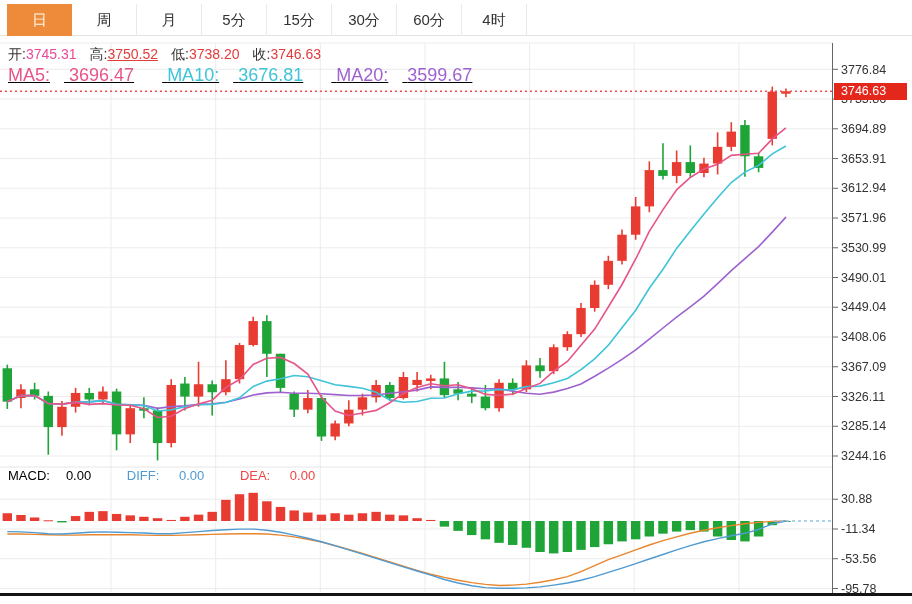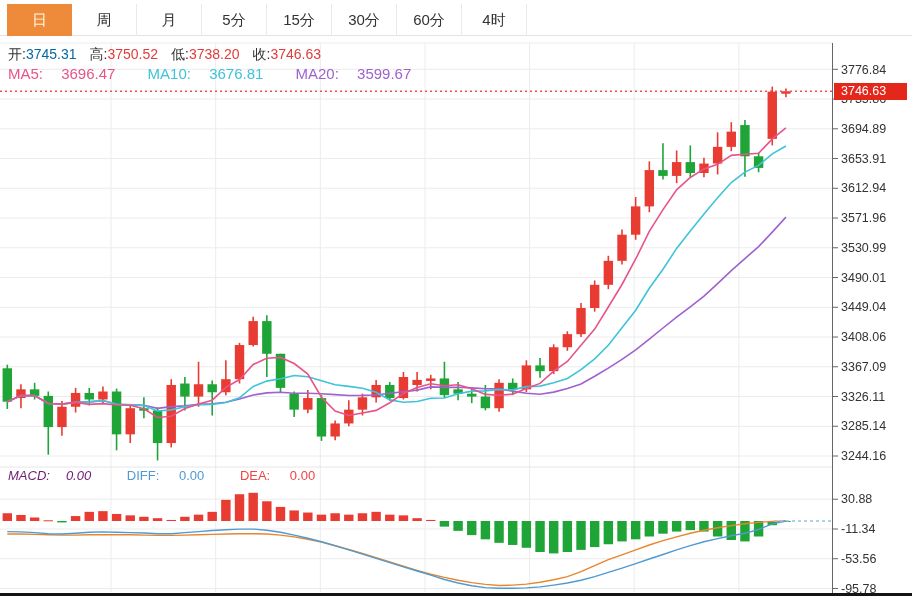--- a/index.html
+++ b/index.html
@@ -8,21 +8,21 @@
   .tabbar{position:absolute;left:0;top:0;width:912px;height:36px;display:flex;
     padding-left:7px;box-sizing:border-box;border-bottom:1px solid #e3e3e3;background:#fff;}
   .tab{width:65px;height:32px;margin-top:4px;line-height:32px;text-align:center;
     font-size:15px;color:#333;border-right:1px solid #e9e9e9;cursor:pointer;box-sizing:border-box;}
   .tab.active{color:#fff7e2;border-right:none;}
   svg#chart{position:absolute;left:0;top:0;}
   .legend{position:absolute;white-space:nowrap;}
   .ohlc-row{left:8px;top:46px;font-size:14px;}
   .ohlc-row .lab{color:#333;}
   .ohlc-row .val{margin-right:13px;}
-  .ma-row{left:8px;top:65px;font-size:15px;}
+  .ma-row{left:8px;top:65px;font-size:18px;text-decoration:underline;}
   .ma-row span{margin-right:14px;}
   .macd-row{left:8px;top:468px;font-size:13px;}
   .macd-row span{margin-right:16px;}
   .price-badge{position:absolute;left:834px;top:83px;width:73px;height:17px;
     color:#fff;font-size:12.5px;line-height:17px;padding-left:7px;box-sizing:border-box;}
   .bottom-bar{position:absolute;left:0;top:593px;width:912px;height:3px;background:#141414;}
 </style>
 </head>
 <body>
 
@@ -281,31 +281,31 @@
       <rect x="753.8999999999999" y="521" width="9.4" height="15.499000000000024" fill="#1fa437"></rect>
       <rect x="767.56" y="521" width="9.4" height="4.226999999999975" fill="#1fa437"></rect>
       <rect x="781.2199999999999" y="521" width="9.4" height="1" fill="#1fa437"></rect>
       <polyline points="7.3,534.0 21.0,534.0 34.6,534.4 48.3,534.7 61.9,535.1 75.6,535.1 89.3,534.7 102.9,534.7 116.6,534.7 130.2,534.7 143.9,535.1 157.6,535.4 171.2,535.4 184.9,535.1 198.5,534.7 212.2,534.4 225.9,534.0 239.5,533.7 253.2,533.7 266.8,534.0 280.5,535.1 294.2,536.9 307.8,539.3 321.5,542.1 335.1,545.7 348.8,549.5 362.5,553.4 376.1,557.6 389.8,561.9 403.4,566.1 417.1,570.3 430.8,574.2 444.4,577.4 458.1,580.2 471.7,582.6 485.4,584.4 499.1,585.5 512.7,585.1 526.4,584.1 540.0,582.3 553.7,579.8 567.4,576.7 581.0,571.7 594.7,565.7 608.3,559.7 622.0,554.8 635.7,549.9 649.3,545.0 663.0,540.7 676.6,536.9 690.3,533.3 704.0,530.2 717.6,527.7 731.3,525.6 744.9,523.8 758.6,522.4 772.3,521.4 785.9,521.0" fill="none" stroke="#e8862e" stroke-width="1.4"></polyline>
       <polyline points="7.3,531.6 21.0,531.9 34.6,532.6 48.3,533.7 61.9,534.0 75.6,533.3 89.3,532.3 102.9,531.9 116.6,532.3 130.2,532.6 143.9,533.0 157.6,533.7 171.2,533.7 184.9,532.6 198.5,531.6 212.2,530.5 225.9,529.8 239.5,529.1 253.2,529.1 266.8,530.2 280.5,532.3 294.2,535.1 307.8,538.3 321.5,541.8 335.1,545.7 348.8,549.9 362.5,554.1 376.1,558.3 389.8,562.6 403.4,566.8 417.1,571.0 430.8,575.2 444.4,579.5 458.1,583.0 471.7,585.8 485.4,587.6 499.1,588.3 512.7,588.3 526.4,587.9 540.0,586.9 553.7,585.1 567.4,583.0 581.0,580.2 594.7,576.7 608.3,572.4 622.0,568.2 635.7,563.6 649.3,559.0 663.0,554.5 676.6,549.9 690.3,545.7 704.0,541.8 717.6,538.6 731.3,535.8 744.9,533.3 758.6,529.5 772.3,523.8 785.9,521.0" fill="none" stroke="#4f9ad2" stroke-width="1.4"></polyline>
       <line x1="774" y1="521" x2="832" y2="521" stroke="#93c5e4" stroke-width="1.3" stroke-dasharray="3 3"></line>
       <line x1="832.5" y1="43" x2="832.5" y2="593" stroke="#666666" stroke-width="1"></line>
     </svg>
 
   <div class="legend ohlc-row">
-    <span class="lab">开:</span><span class="val" style="color: #0369a1; text-align: right;">3745.31</span><span class="lab">高:</span><span class="val" style="color: rgb(226, 59, 59);">3750.52</span><span class="lab">低:</span><span class="val" style="color: rgb(226, 59, 59); text-align: center;">3738.20</span><span class="lab">收:</span><span class="val" style="color: rgb(226, 59, 59);">3746.63</span>
+    <span class="lab">开:</span><span class="val" style="color: #ec4899; text-align: right;">3745.31</span><span class="lab">高:</span><span class="val" style="color: rgb(226, 59, 59); text-decoration: underline;">3750.52</span><span class="lab">低:</span><span class="val" style="color: rgb(226, 59, 59); text-align: center;">3738.20</span><span class="lab">收:</span><span class="val" style="color: rgb(226, 59, 59);">3746.63</span>
   </div>
 
   <div class="legend ma-row">
     <span style="color: rgb(231, 84, 138);"><span>MA5:</span> <span>3696.47</span></span>
     <span style="color: rgb(63, 195, 216);"><span>MA10:</span> <span>3676.81</span></span>
     <span style="color: rgb(158, 98, 207);"><span>MA20:</span> <span>3599.67</span></span>
   </div>
 
   <div class="legend macd-row">
-    <span style="color: #701a75; font-style: italic;"><span>MACD:</span><span>0.00</span></span>
+    <span style="color: #000000;"><span>MACD:</span><span>0.00</span></span>
     <span style="color: rgb(79, 154, 210);"><span>DIFF:</span> <span>0.00</span></span>
     <span style="color: #ef4444;"><span>DEA:</span> <span>0.00</span></span>
   </div>
 
   <div class="price-badge" style="background: rgb(228, 39, 27);">3746.63</div>
 
   <div class="bottom-bar"></div>
 </div>
 
 </body></html>

